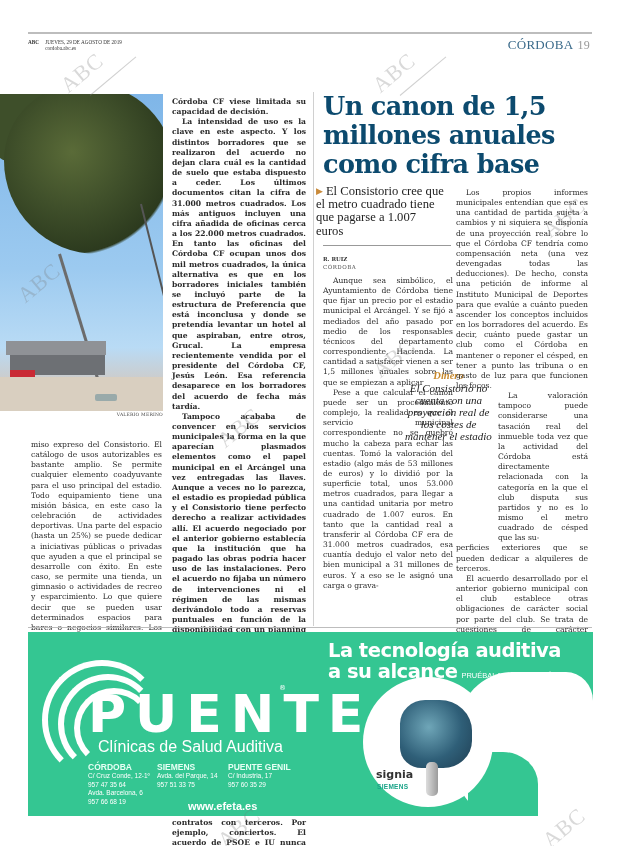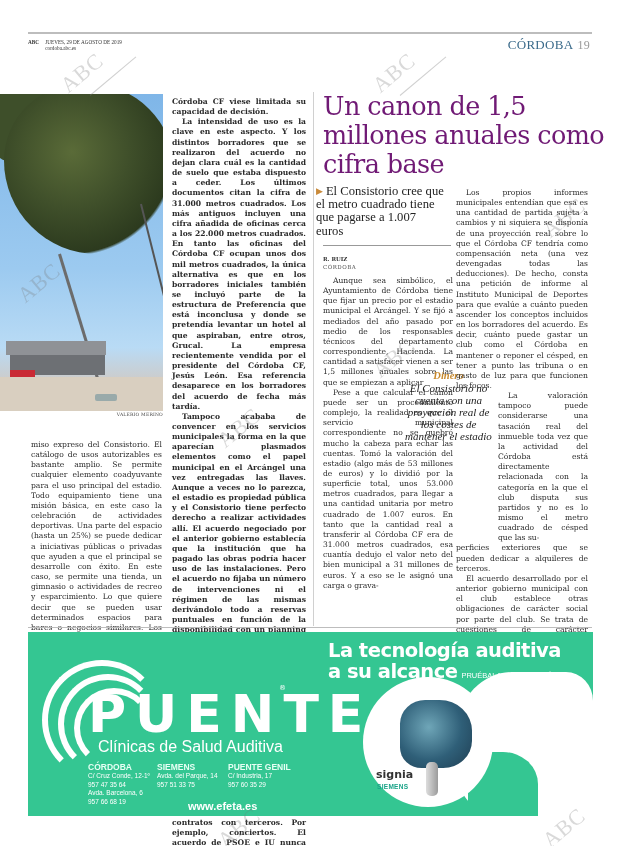--- a/index.html
+++ b/index.html
@@ -28,22 +28,22 @@
   .credit { position:absolute; left:100px; top:412px; width:63px; text-align:right; font-size:4.5px; color:#444; letter-spacing:0.2px; }
 
   .col { position:absolute; font-size:7.6px; line-height:10.15px; text-align:justify; color:#2a2a2a; hyphens:manual; }
   .col p { margin:0; }
   .col p.ind { text-indent:10px; }
 
   .col1 { left:31px; top:440px; width:131px; }
   .col2 { left:172px; top:97px; width:134px;font-weight:bold; }
   .vrule { position:absolute; left:313px; top:92px; width:1px; height:534px; background:#d0d0d0; }
 
-  .headline { position:absolute; left:323px; top:92px; width:290px; font-family:"DejaVu Serif", serif; font-weight:normal;
-    font-size:25.5px; line-height:29px; color:#701a75; letter-spacing:-0.6px; }
+  .headline { position:absolute; left:323px; top:92px; width:290px; font-family:"DejaVu Serif", serif; font-weight:bold;
+    font-size:25.5px; line-height:29px; color:#0c4a6e; letter-spacing:-0.6px; }
 
   .sub { position:absolute; left:316px; top:185px; width:128px; font-family:"Liberation Serif", serif; font-size:12.6px; line-height:13.2px; color:#222; }
   .sub .tri { color:#c98a3a; font-size:9px; margin-right:3px; vertical-align:1px; }
   .sub-rule { position:absolute; left:323px; top:245px; width:128px; height:1px; background:#999; }
   .byline { position:absolute; left:323px; top:255px; font-size:5.5px; line-height:8px; color:#333; }
   .byline .name { font-weight:bold; }
   .byline .city { color:#555; letter-spacing:0.5px; }
 
   .col3 { left:323px; top:276px; width:130px; }
   .col3 .narrow { width:87px; }

